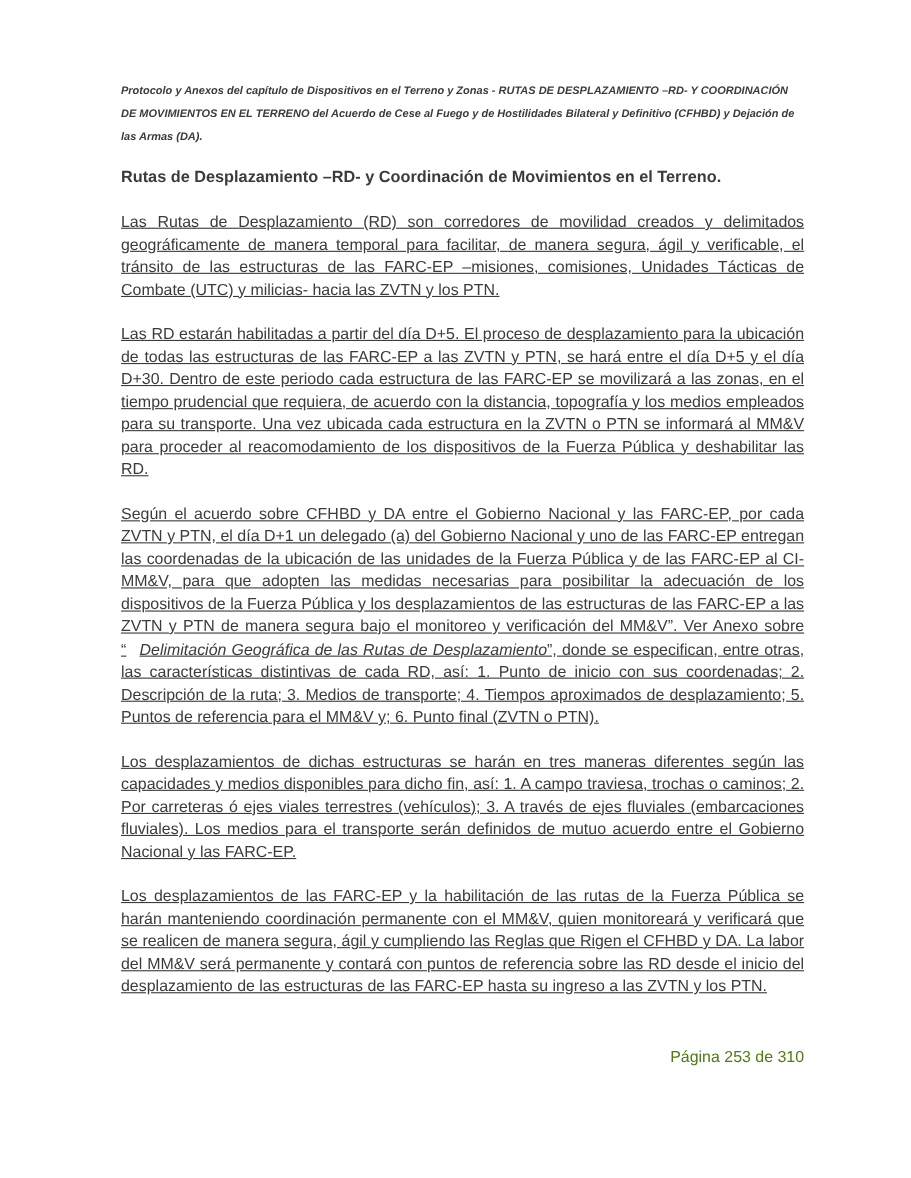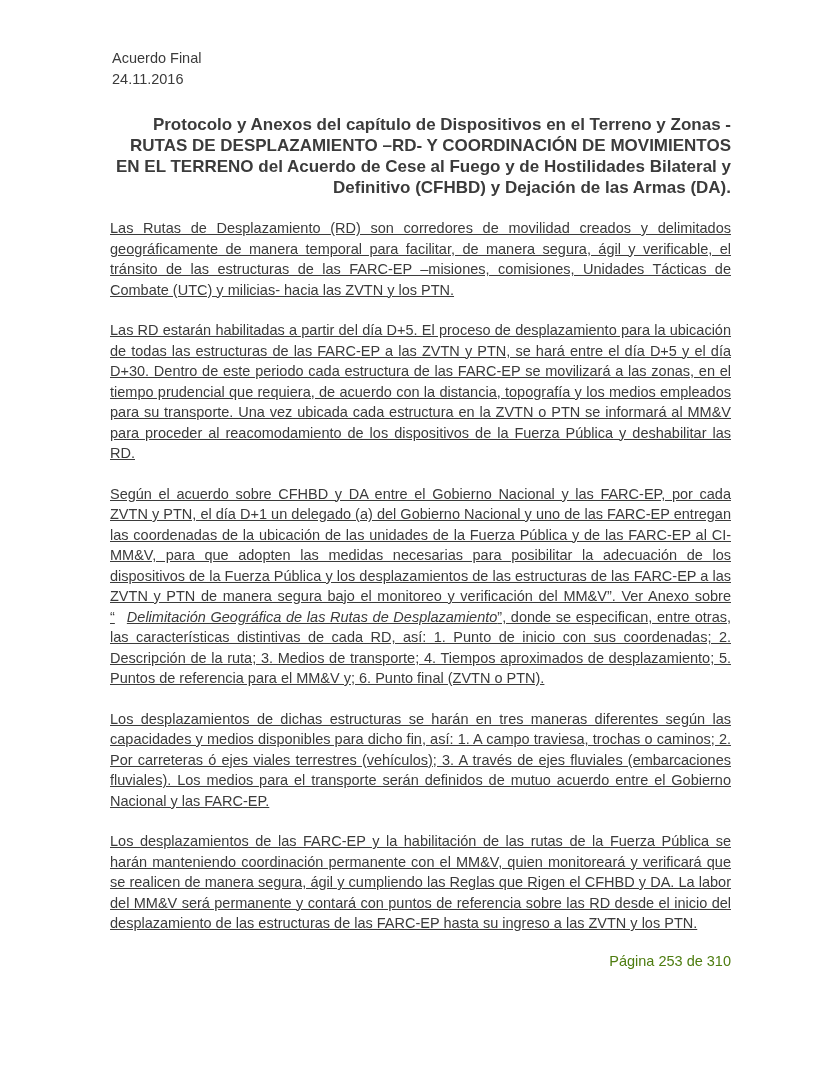--- a/index.html
+++ b/index.html
@@ -20,24 +20,25 @@
     color: #3b3b3b;
   }
   .header-block {
     margin: 0 0 0 2px;
   }
   .header-block div {
     line-height: 21px;
   }
   .doc-title {
     margin: 24px 0 0 0;
-    font-size: 17px;
+    font-size: 10px;
     font-weight: bold;
-    text-align: right;
+    text-align: left;
     line-height: 21px;
+    font-style: italic;
   }
   .section-heading {
     margin: 16px 0 0 0;
     font-size: 14.8px;
     font-weight: bold;
     text-align: left;
     line-height: 21px;
   }
   .para {
     margin: 20px 0 0 0;
@@ -54,27 +55,24 @@
     right: 97px;
     font-size: 14.5px;
     color: #4d7c0f;
   }
 </style>
 </head>
 <body>
 
 <div class="page">
 
-  <div class="header-block">
-    <div>Acuerdo Final</div>
-    <div>24.11.2016</div>
-  </div>
 
   <div class="doc-title">Protocolo y Anexos del capítulo de Dispositivos en el Terreno y Zonas - RUTAS DE DESPLAZAMIENTO –RD- Y COORDINACIÓN DE MOVIMIENTOS EN EL TERRENO del Acuerdo de Cese al Fuego y de Hostilidades Bilateral y Definitivo (CFHBD) y Dejación de las Armas (DA).</div>
 
+  <div class="section-heading">Rutas de Desplazamiento –RD- y Coordinación de Movimientos en el Terreno.</div>
 
   <p class="para">Las Rutas de Desplazamiento (RD) son corredores de movilidad creados y delimitados geográficamente de manera temporal para facilitar, de manera segura, ágil y verificable, el tránsito de las estructuras de las FARC-EP –misiones, comisiones, Unidades Tácticas de Combate (UTC) y milicias- hacia las ZVTN y los PTN.</p>
 
   <p class="para">Las RD estarán habilitadas a partir del día D+5. El proceso de desplazamiento para la ubicación de todas las estructuras de las FARC-EP a las ZVTN y PTN, se hará entre el día D+5 y el día D+30. Dentro de este periodo cada estructura de las FARC-EP se movilizará a las zonas, en el tiempo prudencial que requiera, de acuerdo con la distancia, topografía y los medios empleados para su transporte. Una vez ubicada cada estructura en la ZVTN o PTN se informará al MM&amp;V para proceder al reacomodamiento de los dispositivos de la Fuerza Pública y deshabilitar las RD.</p>
 
   <p class="para"><span>Según el acuerdo sobre CFHBD y DA entre el Gobierno Nacional y las FARC-EP, por cada ZVTN y PTN, el día D+1 un delegado (a) del Gobierno Nacional y uno de las FARC-EP entregan las coordenadas de la ubicación de las unidades de la Fuerza Pública y de las FARC-EP al CI-MM&amp;V, para que adopten las medidas necesarias para posibilitar la adecuación de los dispositivos de la Fuerza Pública y los desplazamientos de las estructuras de las FARC-EP a las ZVTN y PTN de manera segura bajo el monitoreo y verificación del MM&amp;V”. Ver Anexo sobre “</span><span class="italic">Delimitación Geográfica de las Rutas de Desplazamiento</span><span>”, donde se especifican, entre otras, las características distintivas de cada RD, así: 1. Punto de inicio con sus coordenadas; 2. Descripción de la ruta; 3. Medios de transporte; 4. Tiempos aproximados de desplazamiento; 5. Puntos de referencia para el MM&amp;V y; 6. Punto final (ZVTN o PTN).</span></p>
 
   <p class="para">Los desplazamientos de dichas estructuras se harán en tres maneras diferentes según las capacidades y medios disponibles para dicho fin, así: 1. A campo traviesa, trochas o caminos; 2. Por carreteras ó ejes viales terrestres (vehículos); 3. A través de ejes fluviales (embarcaciones fluviales). Los medios para el transporte serán definidos de mutuo acuerdo entre el Gobierno Nacional y las FARC-EP.</p>
 
   <p class="para">Los desplazamientos de las FARC-EP y la habilitación de las rutas de la Fuerza Pública se harán manteniendo coordinación permanente con el MM&amp;V, quien monitoreará y verificará que se realicen de manera segura, ágil y cumpliendo las Reglas que Rigen el CFHBD y DA. La labor del MM&amp;V será permanente y contará con puntos de referencia sobre las RD desde el inicio del desplazamiento de las estructuras de las FARC-EP hasta su ingreso a las ZVTN y los PTN.</p>

